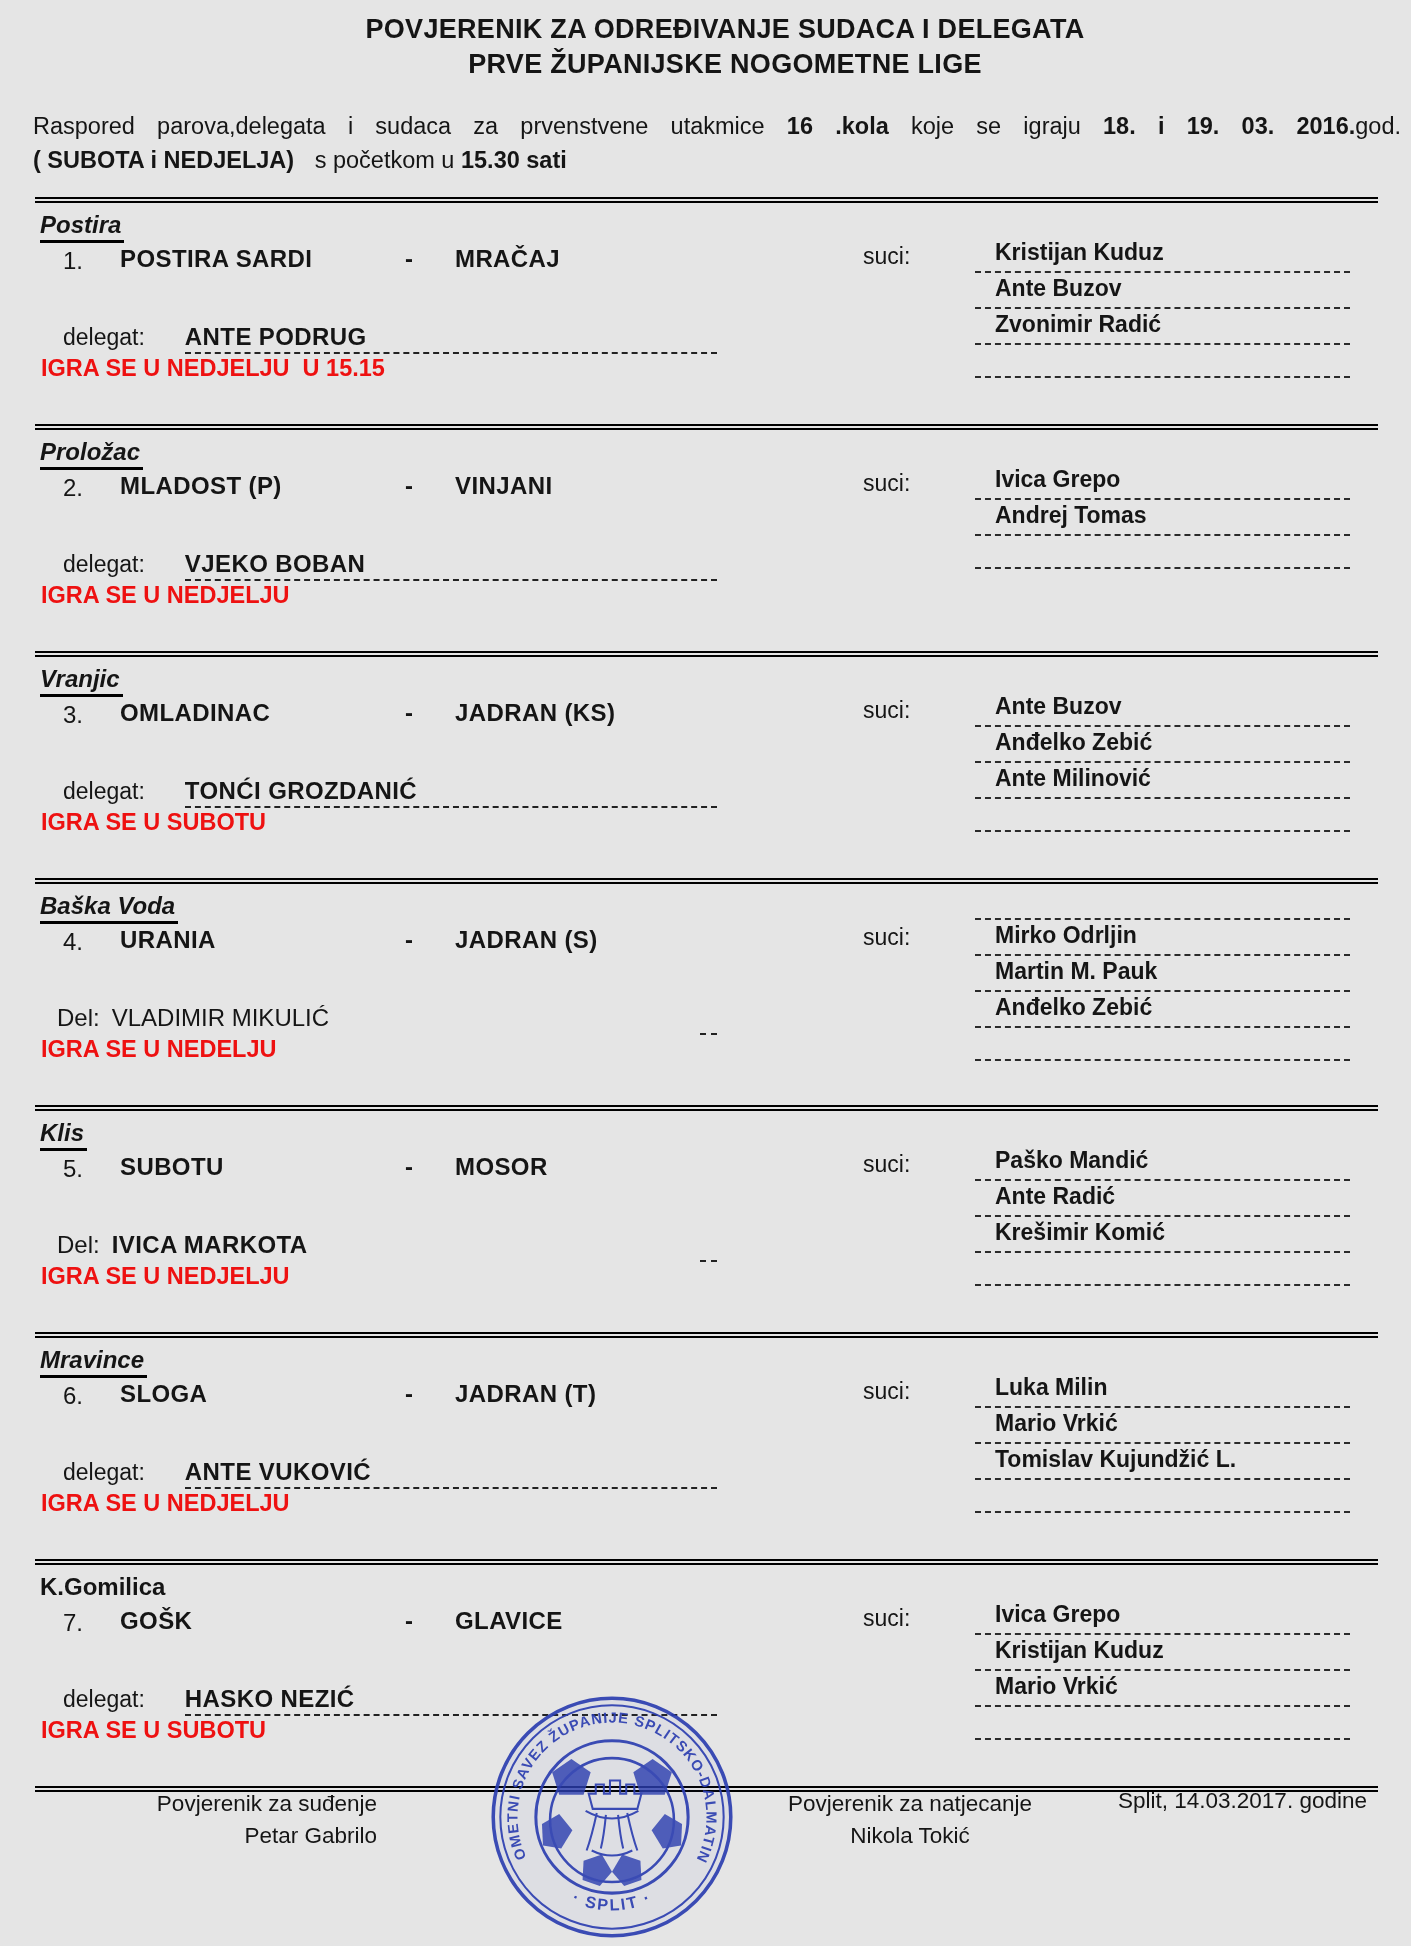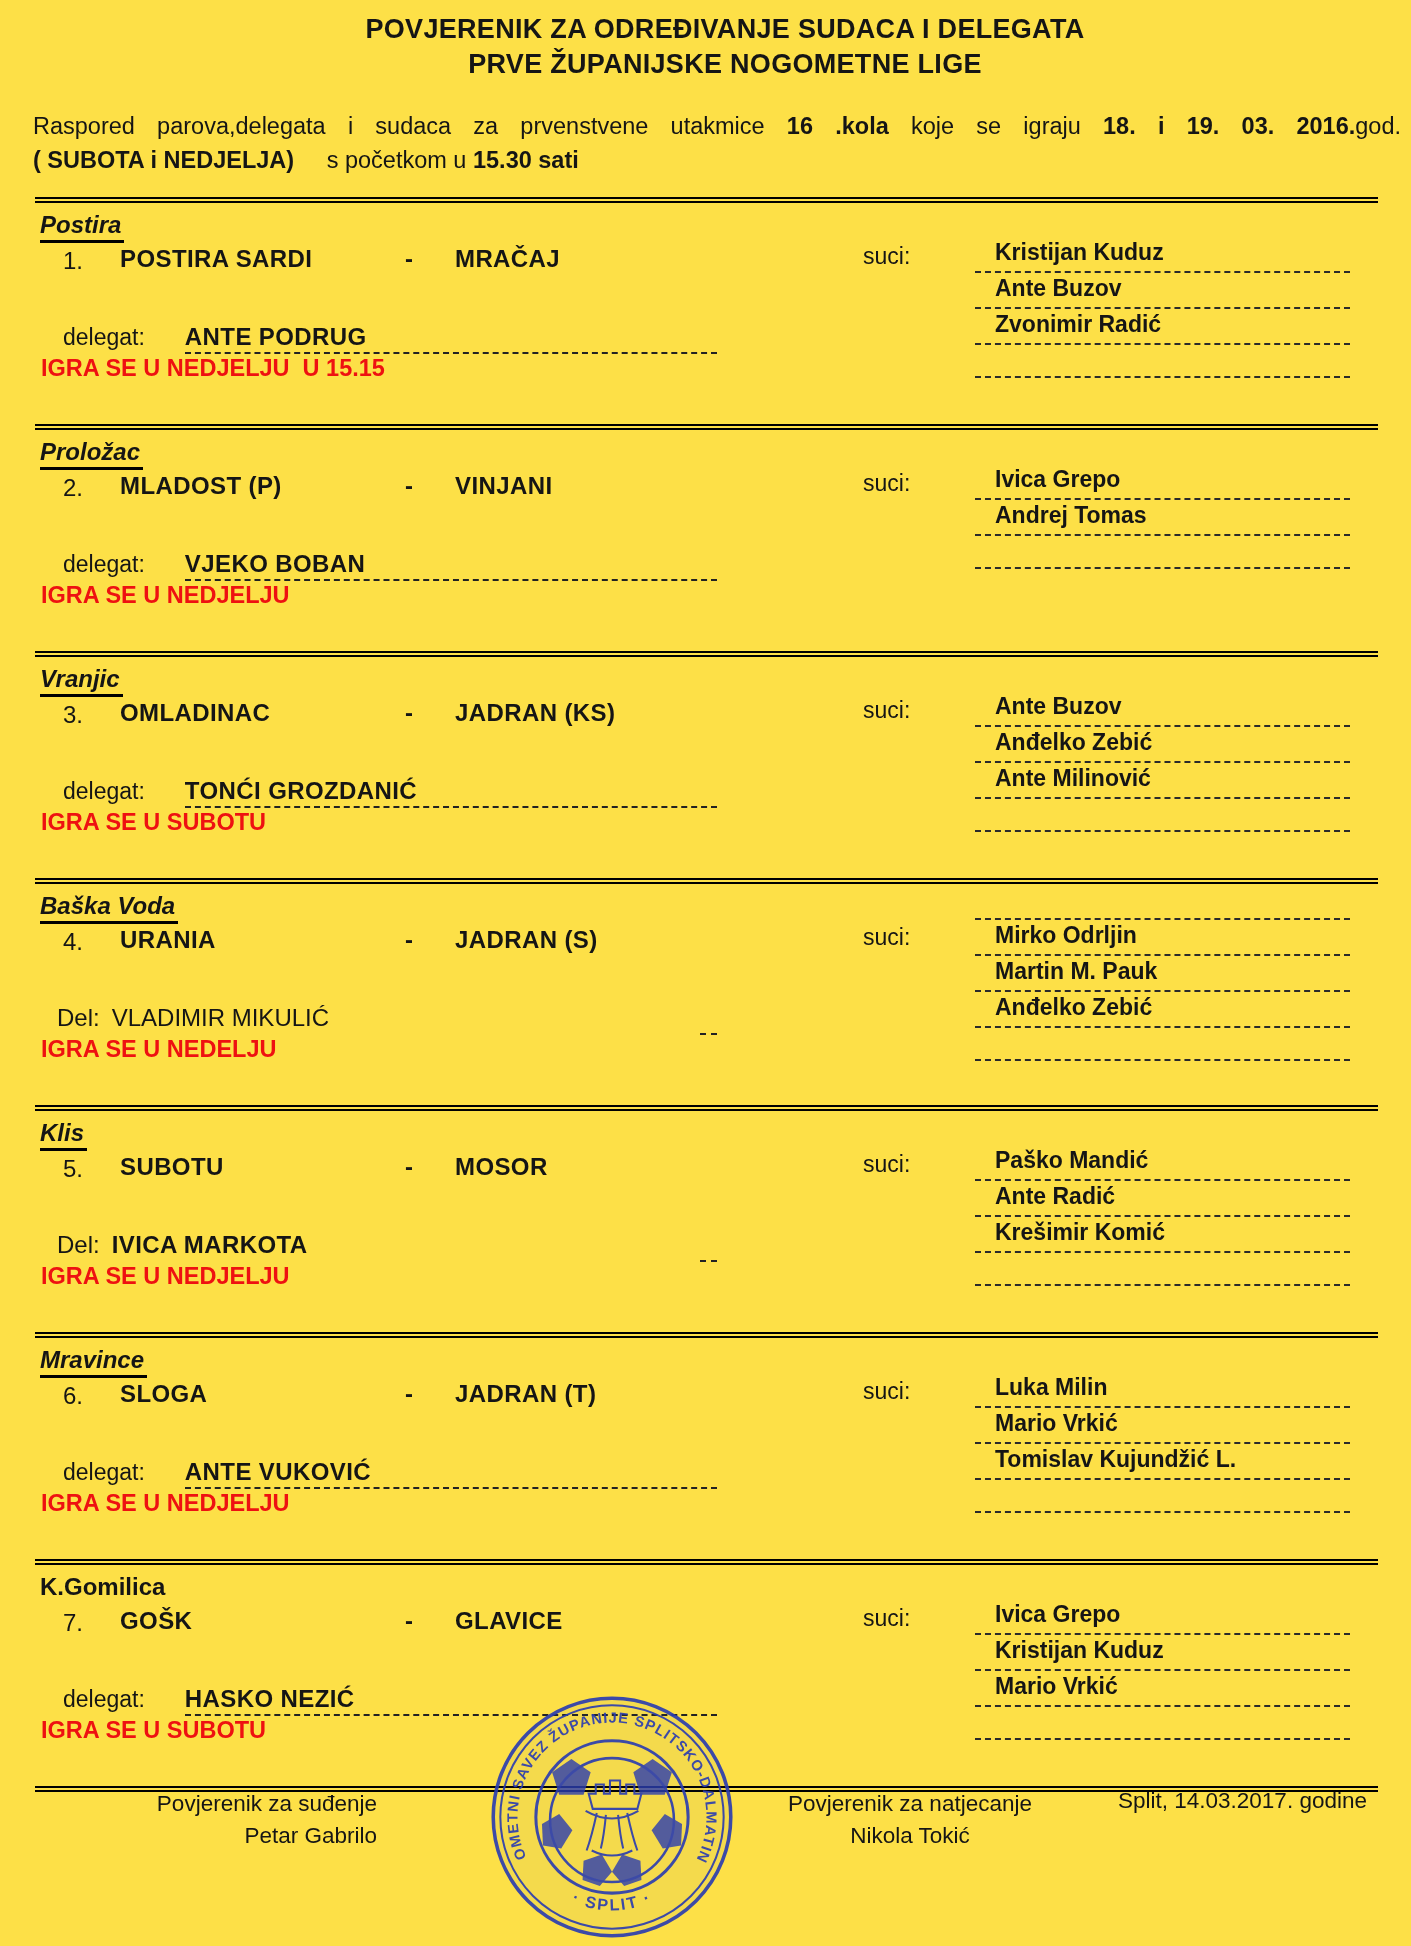--- a/index.html
+++ b/index.html
@@ -1,26 +1,26 @@
 <!DOCTYPE html>
 <html><head>
 <meta charset="utf-8">
 <style>
   html,body{margin:0;padding:0;background:#ffffff;}
-  .page{position:relative;width:1411px;height:1946px;background:#fde047;
+  .page{position:relative;width:1411px;height:1946px;background:#e5e5e5;
         font-family:"Liberation Sans", sans-serif;color:#151515;overflow:hidden;}
 
   
   .title{position:absolute;left:40px;top:12px;width:1370px;text-align:center;
          font-size:27px;font-weight:bold;line-height:1.28;letter-spacing:0.3px;}
   .intro{position:absolute;left:33px;top:110px;width:1368px;font-size:23.5px;line-height:1.4;}
   .intro .l1{text-align:justify;text-align-last:justify;}
   .intro b{white-space:pre-wrap;}
   .intro .l2{margin-top:1px;}
-  .intro .l2 .gap{margin-left:26px;}
+  .intro .l2 .gap{margin-left:14px;}
 
   
   .table{position:absolute;left:35px;top:197px;width:1343px;border-bottom:6px double #000;}
   .block{position:relative;height:221px;border-top:6px double #000;}
   .block > div{position:absolute;}
   .venue{top:8px;left:5px;font-size:24px;font-weight:bold;font-style:italic;}
   .venue .vt{display:inline-block;border-bottom:3px solid #000;padding:0 3px 1px 0;}
   .plain-venue .venue{font-style:normal;}
   .plain-venue .venue .vt{border-bottom:none;}
   .num{top:44px;left:28px;font-size:24px;}

